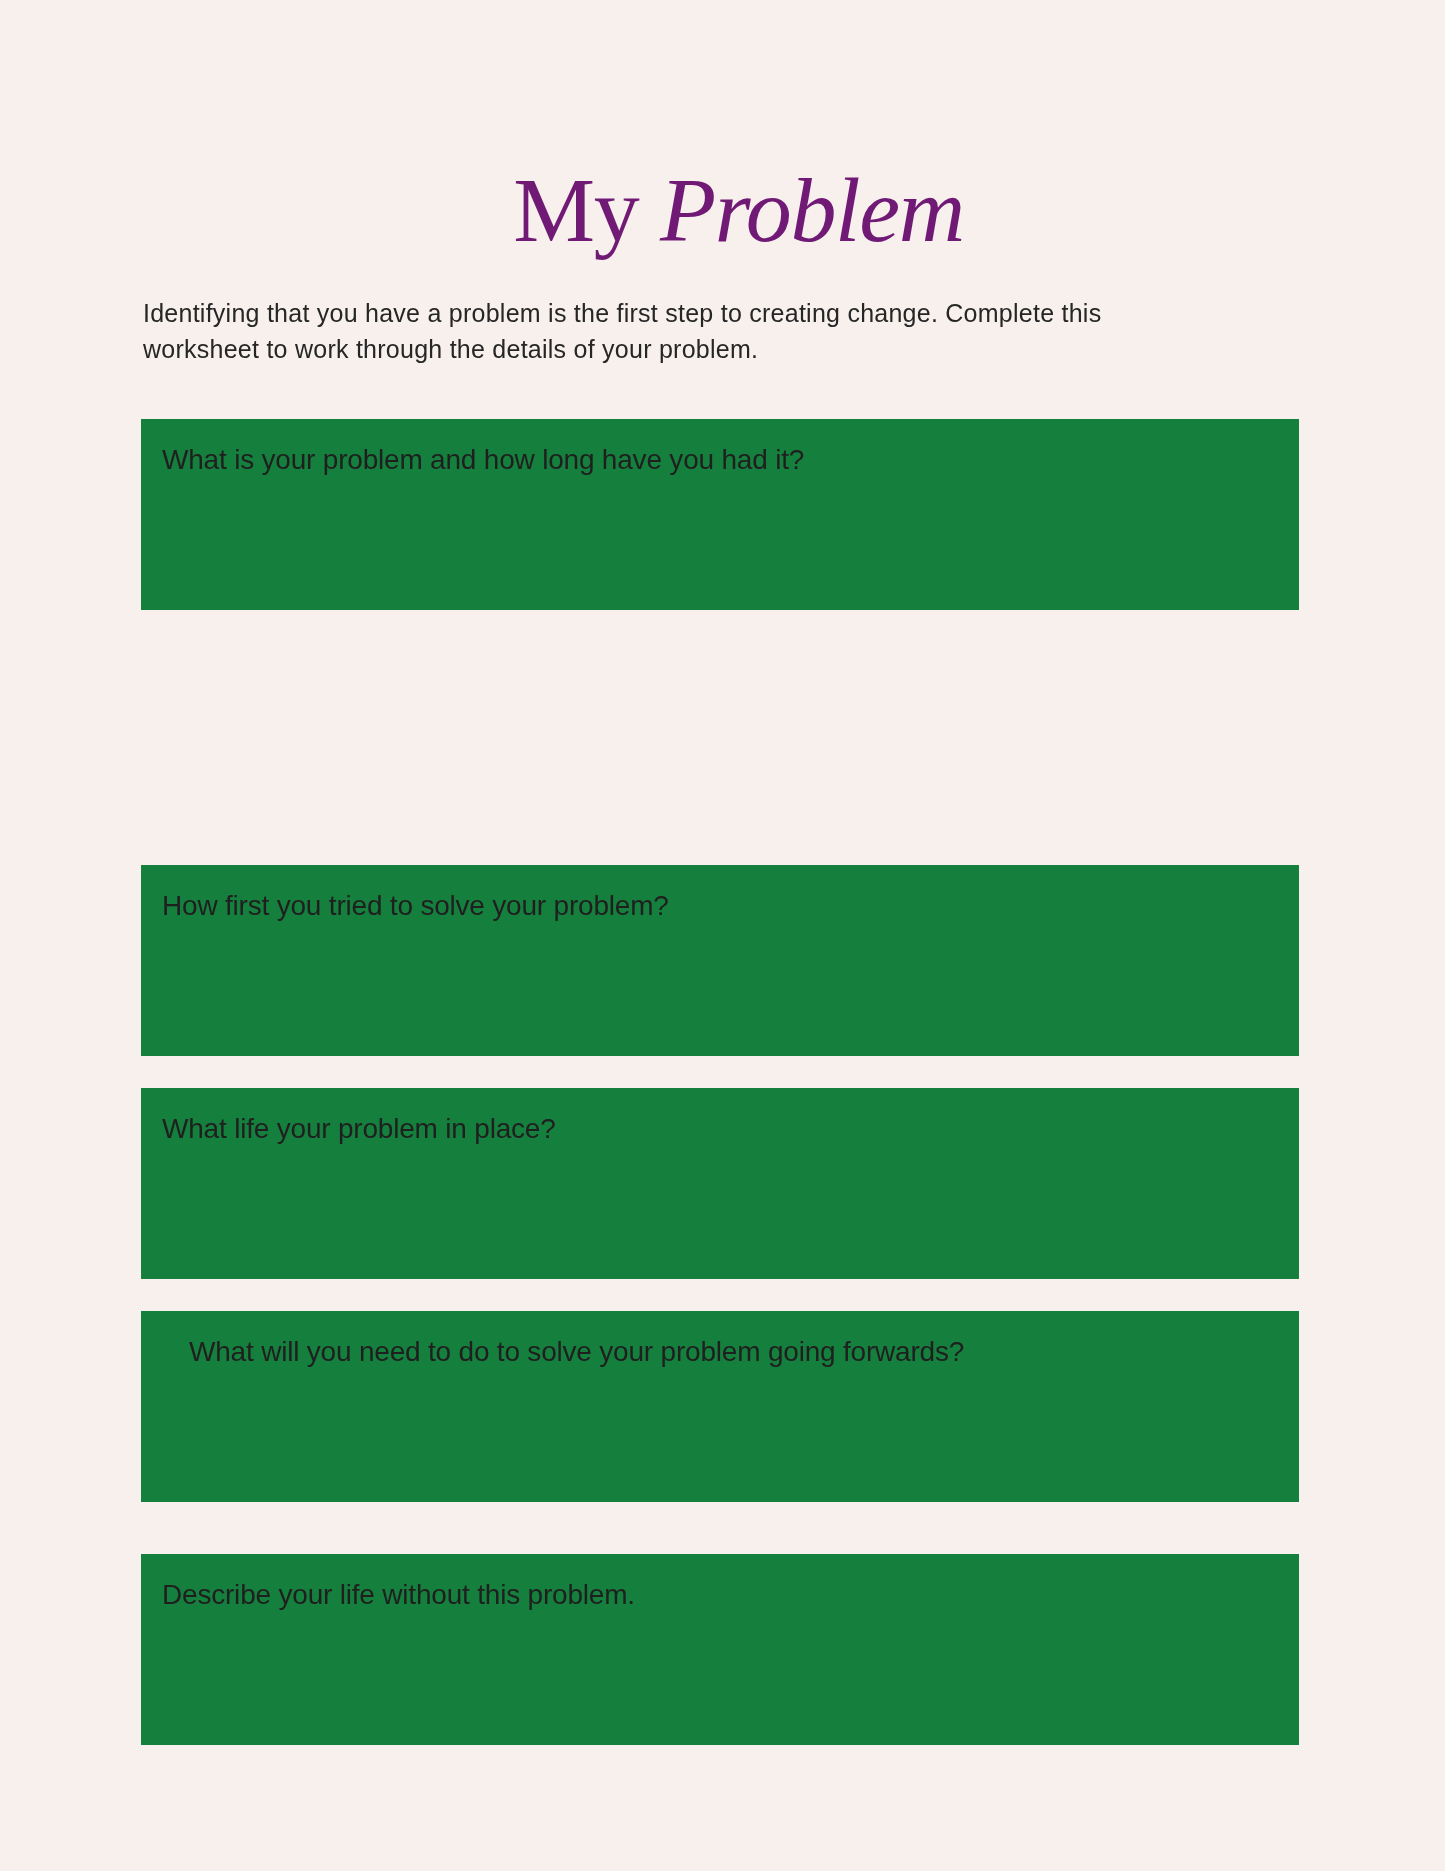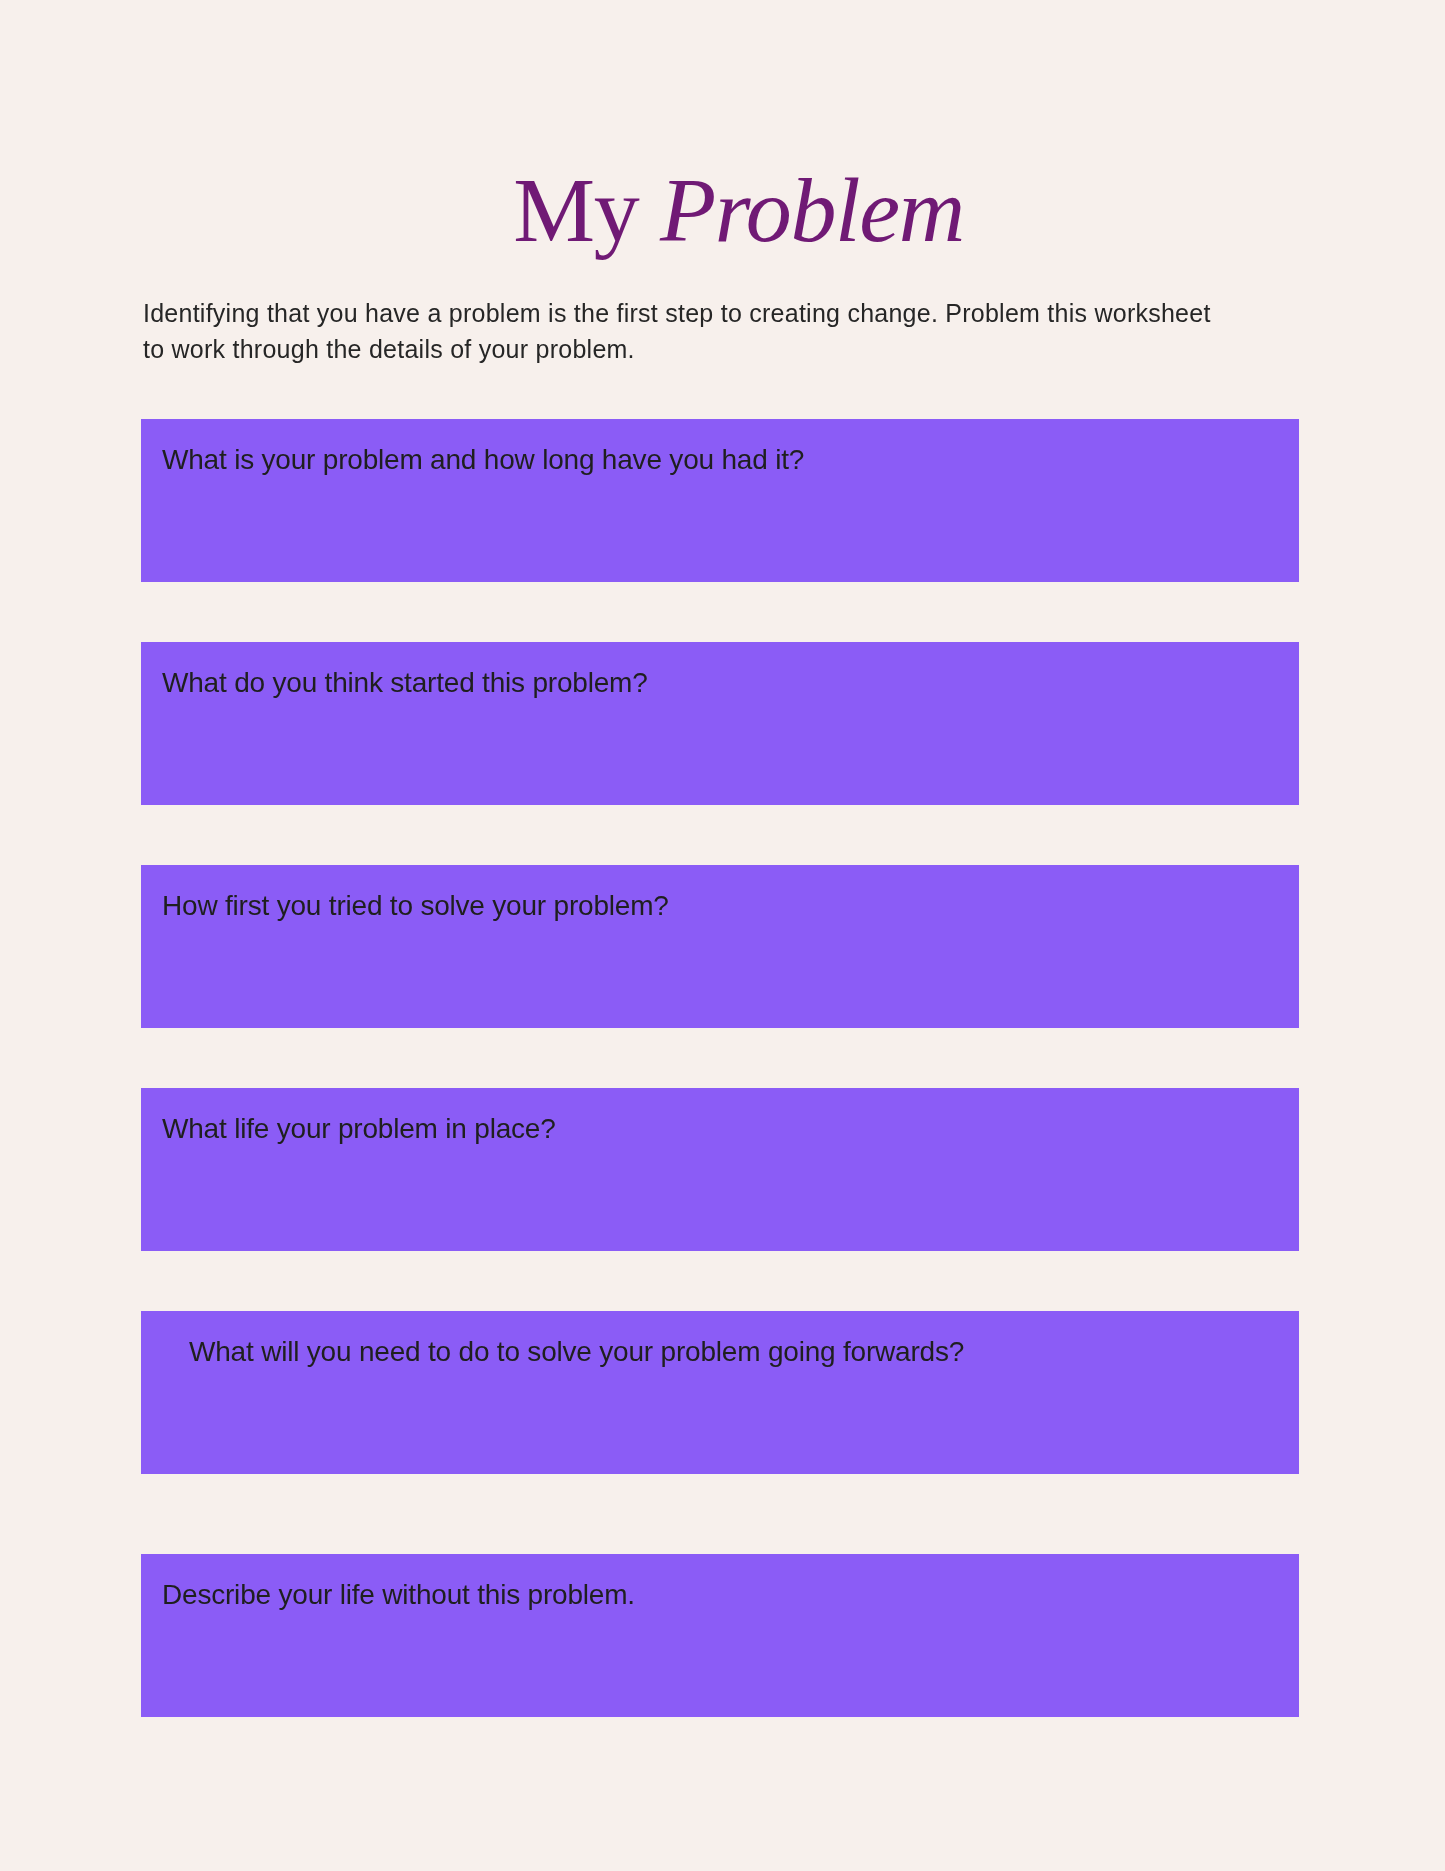--- a/index.html
+++ b/index.html
@@ -40,22 +40,22 @@
     font-size: 25px;
     line-height: 36px;
     font-weight: 400;
     letter-spacing: 0.01em;
     color: #262626;
   }
   .card {
     position: absolute;
     left: 141px;
     width: 1158px;
-    height: 163px;
-    background: #8b5cf6;
+    height: 191px;
+    background: #15803d;
     box-sizing: border-box;
   }
   .card-1 { top: 419px; }
   .card-2 { top: 642px; }
   .card-3 { top: 865px; }
   .card-4 { top: 1088px; }
   .card-5 { top: 1311px; padding-left: 27px; }
   .card-6 { top: 1534px; margin-top: 20px; }
   .q {
     margin: 0;
@@ -75,31 +75,27 @@
     cursor: text;
   }
 </style>
 </head>
 <body>
 
 <div class="page">
 
   <h1 class="title"><span class="t-reg">My</span> <span class="t-ital">Problem</span></h1>
 
-  <p class="intro">Identifying that you have a problem is the first step to creating change. Problem this worksheet to work through the details of your problem.</p>
+  <p class="intro">Identifying that you have a problem is the first step to creating change. Complete this worksheet to work through the details of your problem.</p>
 
   <article class="card card-1">
     <h2 class="q">What is your problem and how long have you had it?</h2>
     <div class="answer-space"></div>
   </article>
 
-  <article class="card card-2">
-    <h2 class="q">What do you think started this problem?</h2>
-    <div class="answer-space"></div>
-  </article>
 
   <article class="card card-3">
     <h2 class="q">How first you tried to solve your problem?</h2>
     <div class="answer-space"></div>
   </article>
 
   <article class="card card-4">
     <h2 class="q">What life your problem in place?</h2>
     <div class="answer-space"></div>
   </article>

